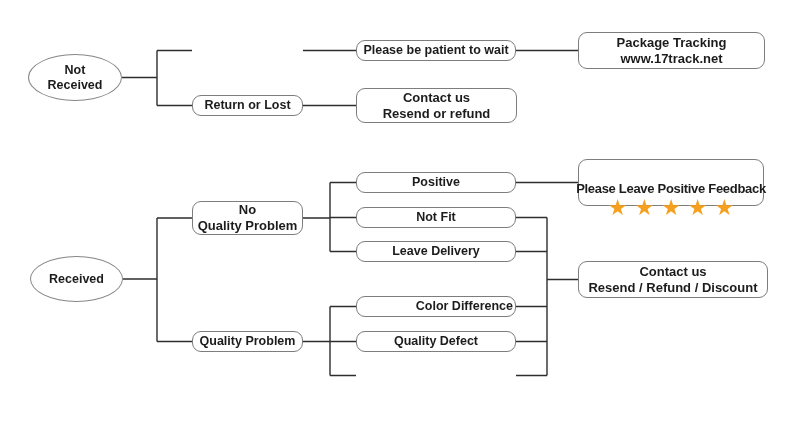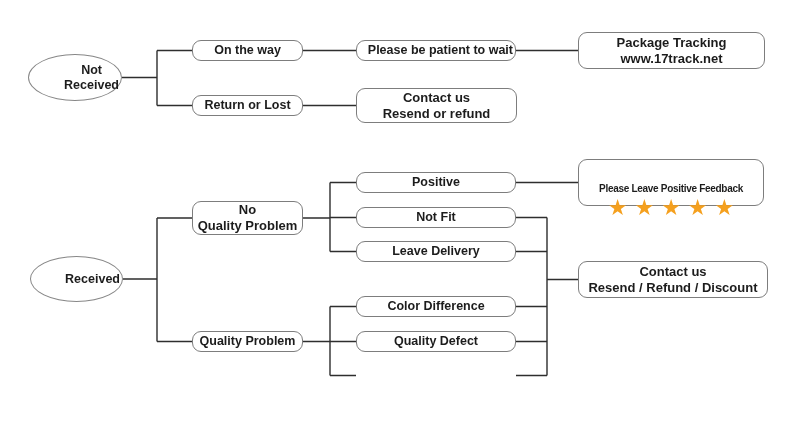--- a/index.html
+++ b/index.html
@@ -42,33 +42,32 @@
     font-weight: bold;
     line-height: 15px;
   }
   .node .label {
     white-space: pre-line;
     padding: 0 2px;
   }
   .oval {
     border-radius: 50%;
     border-color: #878787;
-    justify-content: flex-end;
   }
   .two-line {
     font-size: 13px;
     line-height: 16px;
   }
   .feedback {
     flex-direction: column;
     justify-content: center;
     padding-top: 1px;
   }
   .feedback .label {
-    font-size: 10px;
+    font-size: 13px;
     letter-spacing: -0.3px;
     white-space: nowrap;
     line-height: 14px;
     margin-top: 36px;
   }
   .stars {
     font-size: 22px;
     line-height: 24px;
     letter-spacing: 7px;
     margin-left: 7px; 
@@ -90,25 +89,22 @@
     <path d="M516 182.5 H578"></path>
     <path d="M303 341.5 H330 M330 306.5 V375.5 M330 306.5 H356 M330 341.5 H356 M330 375.5 H356"></path>
     <path d="M516 217.5 H547 M516 251.5 H547 M516 306.5 H547 M516 341.5 H547 M516 375.5 H547 M547 217.5 V375.5 M547 279.5 H578"></path>
   </svg>
 
   <div class="node oval" style="left:28px; top:54px; width:94px; height:47px;">
     <span class="label">Not
 Received</span>
   </div>
 
-  <div class="node" style="left:192px; top:40px; width:111px; height:21px;">
-    <span class="label">On the way</span>
-  </div>
 
-  <div class="node" style="left:356px; top:40px; width:160px; height:21px;justify-content:flex-end;">
+  <div class="node" style="left:356px; top:40px; width:160px; height:21px;">
     <span class="label">Please be patient to wait</span>
   </div>
 
   <div class="node two-line" style="left:578px; top:32px; width:187px; height:37px;">
     <span class="label">Package Tracking
 www.17track.net</span>
   </div>
 
   <div class="node" style="left:192px; top:95px; width:111px; height:21px;">
     <span class="label">Return or Lost</span>
@@ -142,21 +138,21 @@
 
   <div class="node feedback" style="left:578px; top:159px; width:186px; height:47px;">
     <span class="label">Please Leave Positive Feedback</span>
     <span class="stars" style="color: rgb(245, 160, 30);">★★★★★</span>
   </div>
 
   <div class="node" style="left:192px; top:331px; width:111px; height:21px;">
     <span class="label">Quality Problem</span>
   </div>
 
-  <div class="node" style="left:356px; top:296px; width:160px; height:21px;">
+  <div class="node" style="left:356px; top:296px; width:160px; height:21px;justify-content:flex-end;">
     <span class="label">Color Difference</span>
   </div>
 
   <div class="node" style="left:356px; top:331px; width:160px; height:21px;">
     <span class="label">Quality Defect</span>
   </div>
 
 
   <div class="node two-line" style="left:578px; top:261px; width:190px; height:37px;">
     <span class="label">Contact us

